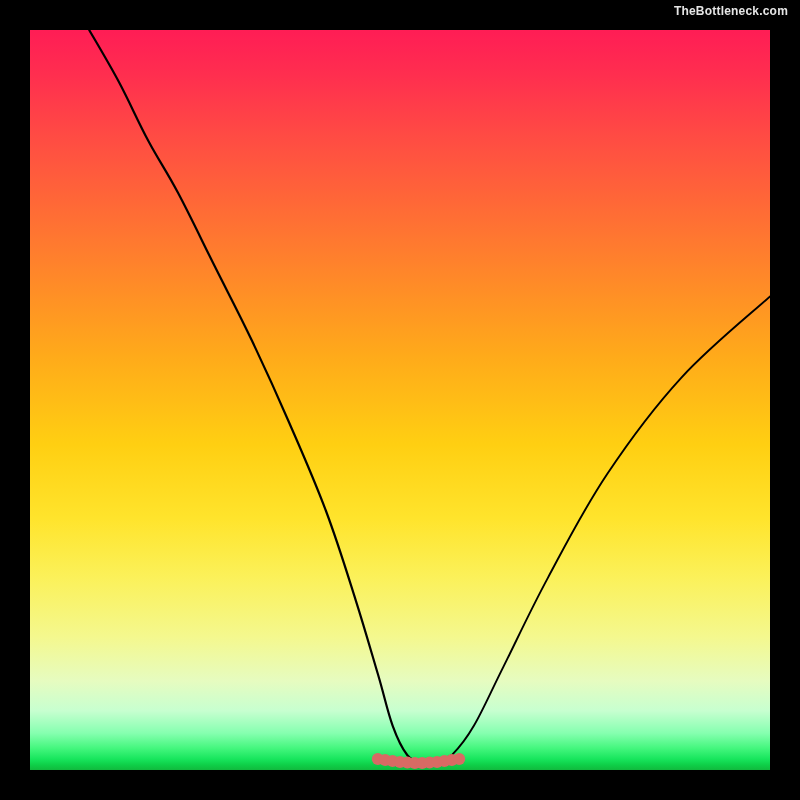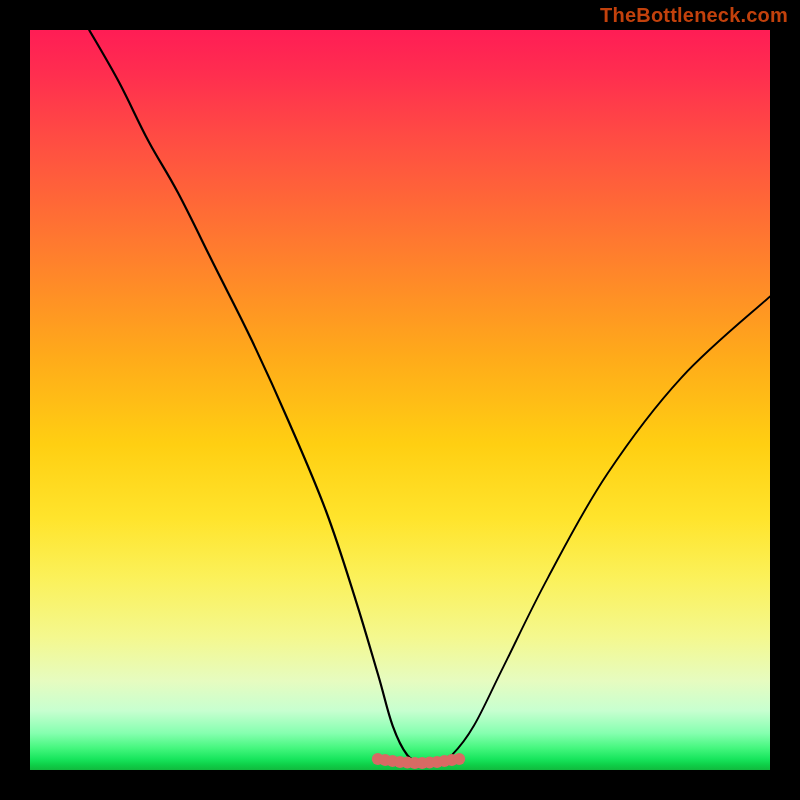--- a/index.html
+++ b/index.html
@@ -14,22 +14,22 @@
   .frame {
     position: relative;
     width: 800px;
     height: 800px;
     background: #000;
   }
   .watermark {
     position: absolute;
     top: 4px;
     right: 12px;
-    color: #c2410c;
-    font-size: 20px;
+    color: #e5e5e5;
+    font-size: 12px;
     font-weight: bold;
     font-family: Arial, sans-serif;
     z-index: 20;
     letter-spacing: 0.2px;
   }
   .plot-box {
     position: absolute;
     left: 30px;
     top: 30px;
     width: 740px;

